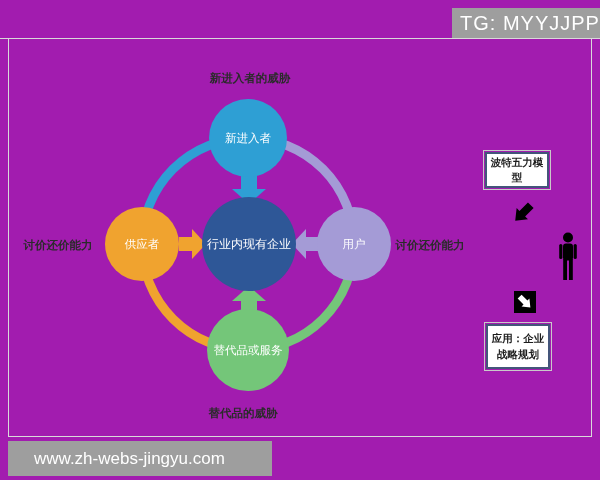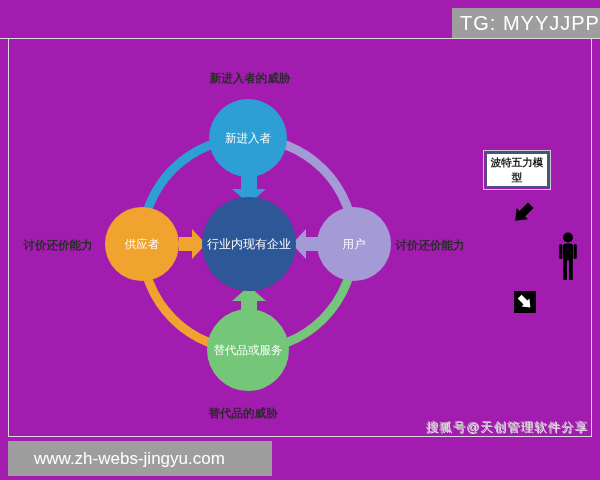--- a/index.html
+++ b/index.html
@@ -173,19 +173,21 @@
   </svg>
 
   <div class="side-arrow-2">
     <svg width="18" height="18" viewBox="0 0 24 26">
       <g transform="rotate(-45 12 13)">
         <polygon points="8,2 16,2 16,14 20,14 12,24 4,14 8,14" fill="#ffffff"></polygon>
       </g>
     </svg>
   </div>
 
+  <div class="side-box box-app">
+    <span>应用：企业战略规划</span>
+  </div>
 
-  <div class="watermark">搜狐号@天创管理软件分享</div>
   <div class="url-bar">
     <span>www.zh-webs-jingyu.com</span>
   </div>
 
 </div>
 
 </body></html>

